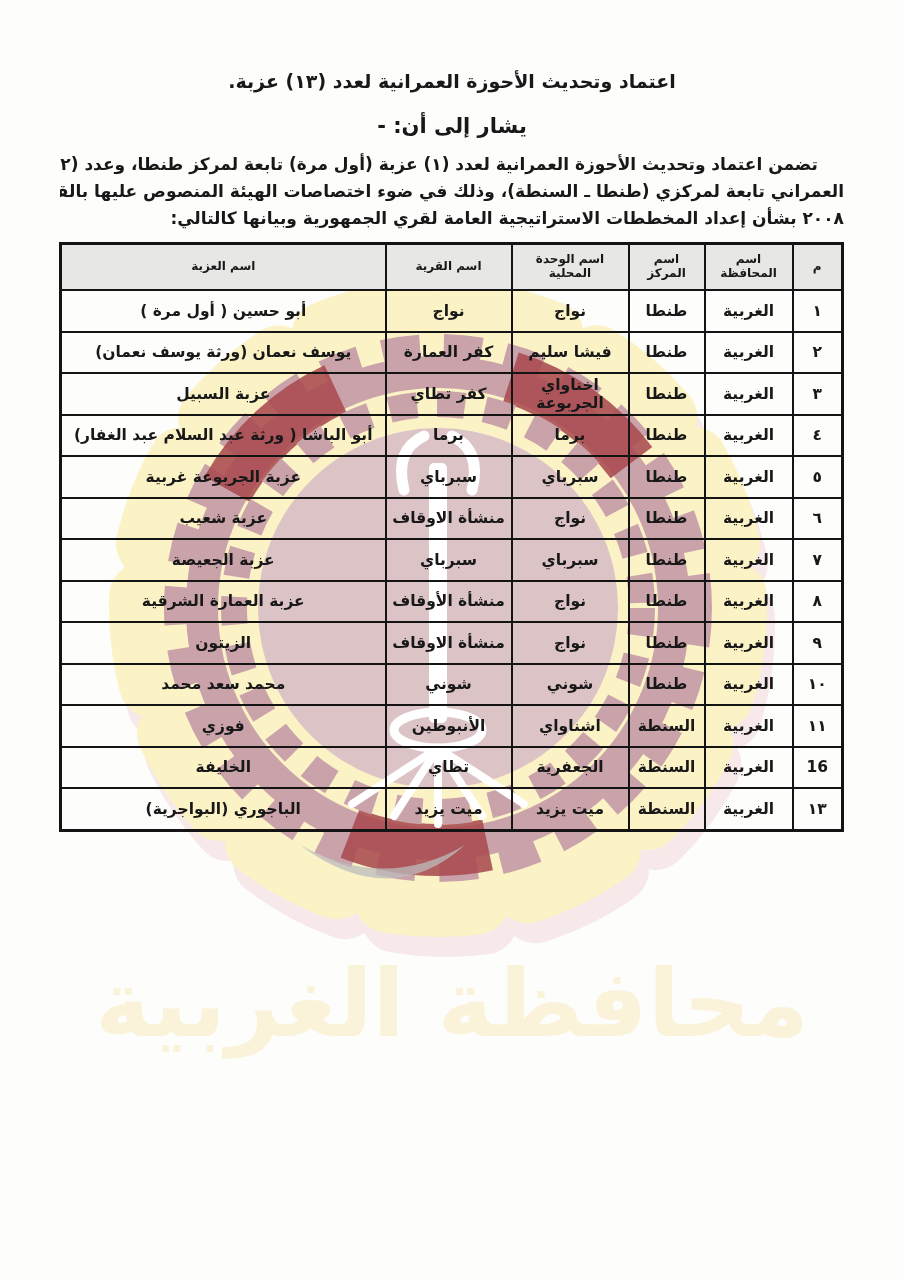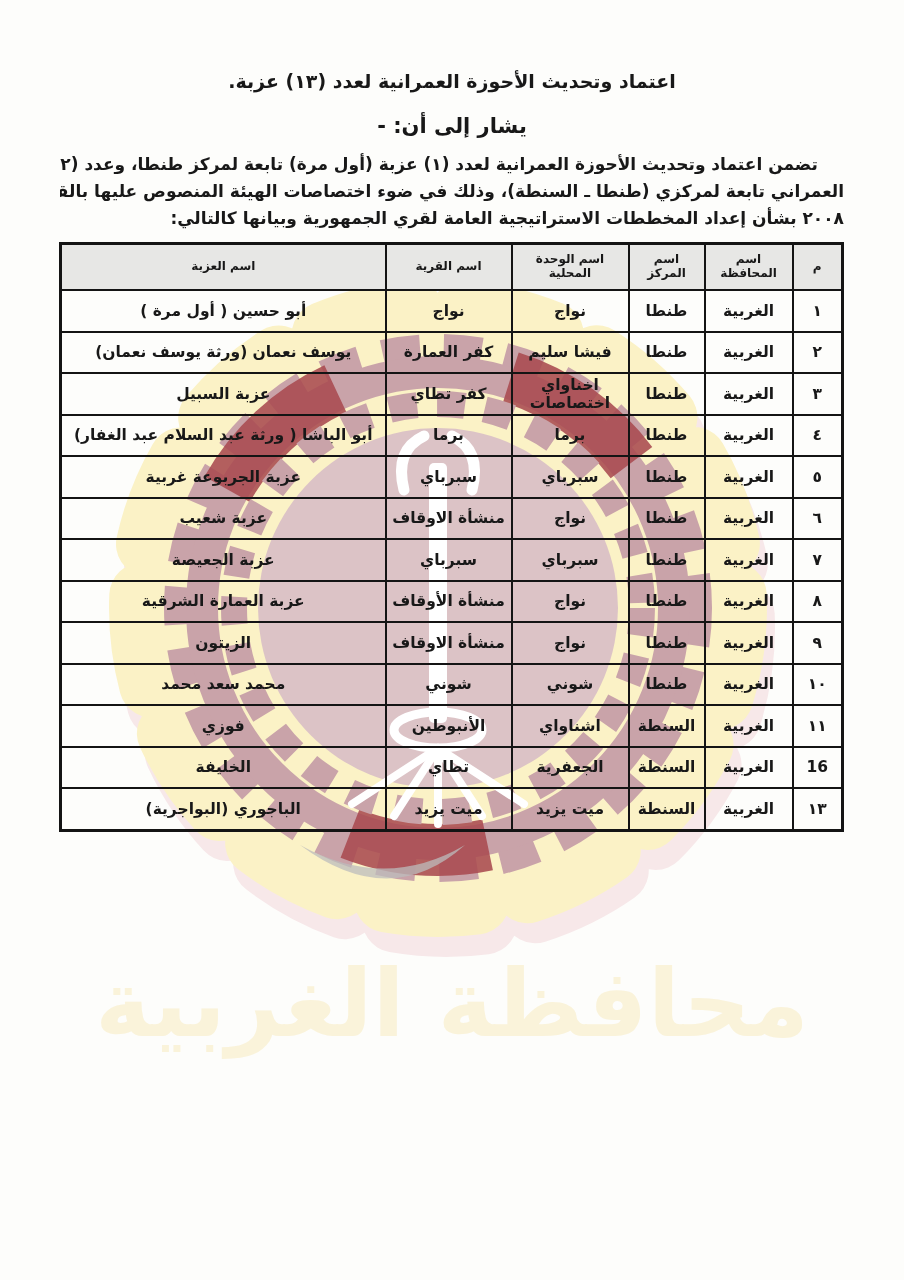--- a/index.html
+++ b/index.html
@@ -164,21 +164,21 @@
     <td>طنطا</td>
     <td>فيشا سليم</td>
     <td>كفر العمارة</td>
     <td>يوسف نعمان (ورثة يوسف نعمان)</td>
   </tr>
 
   <tr>
     <td>٣</td>
     <td>الغربية</td>
     <td>طنطا</td>
-    <td>اخناواي اختصاصات</td>
+    <td>اخناواي الجربوعة</td>
     <td>كفر تطاي</td>
     <td>عزبة السبيل</td>
   </tr>
 
   <tr>
     <td>٤</td>
     <td>الغربية</td>
     <td>طنطا</td>
     <td>برما</td>
     <td>برما</td>

